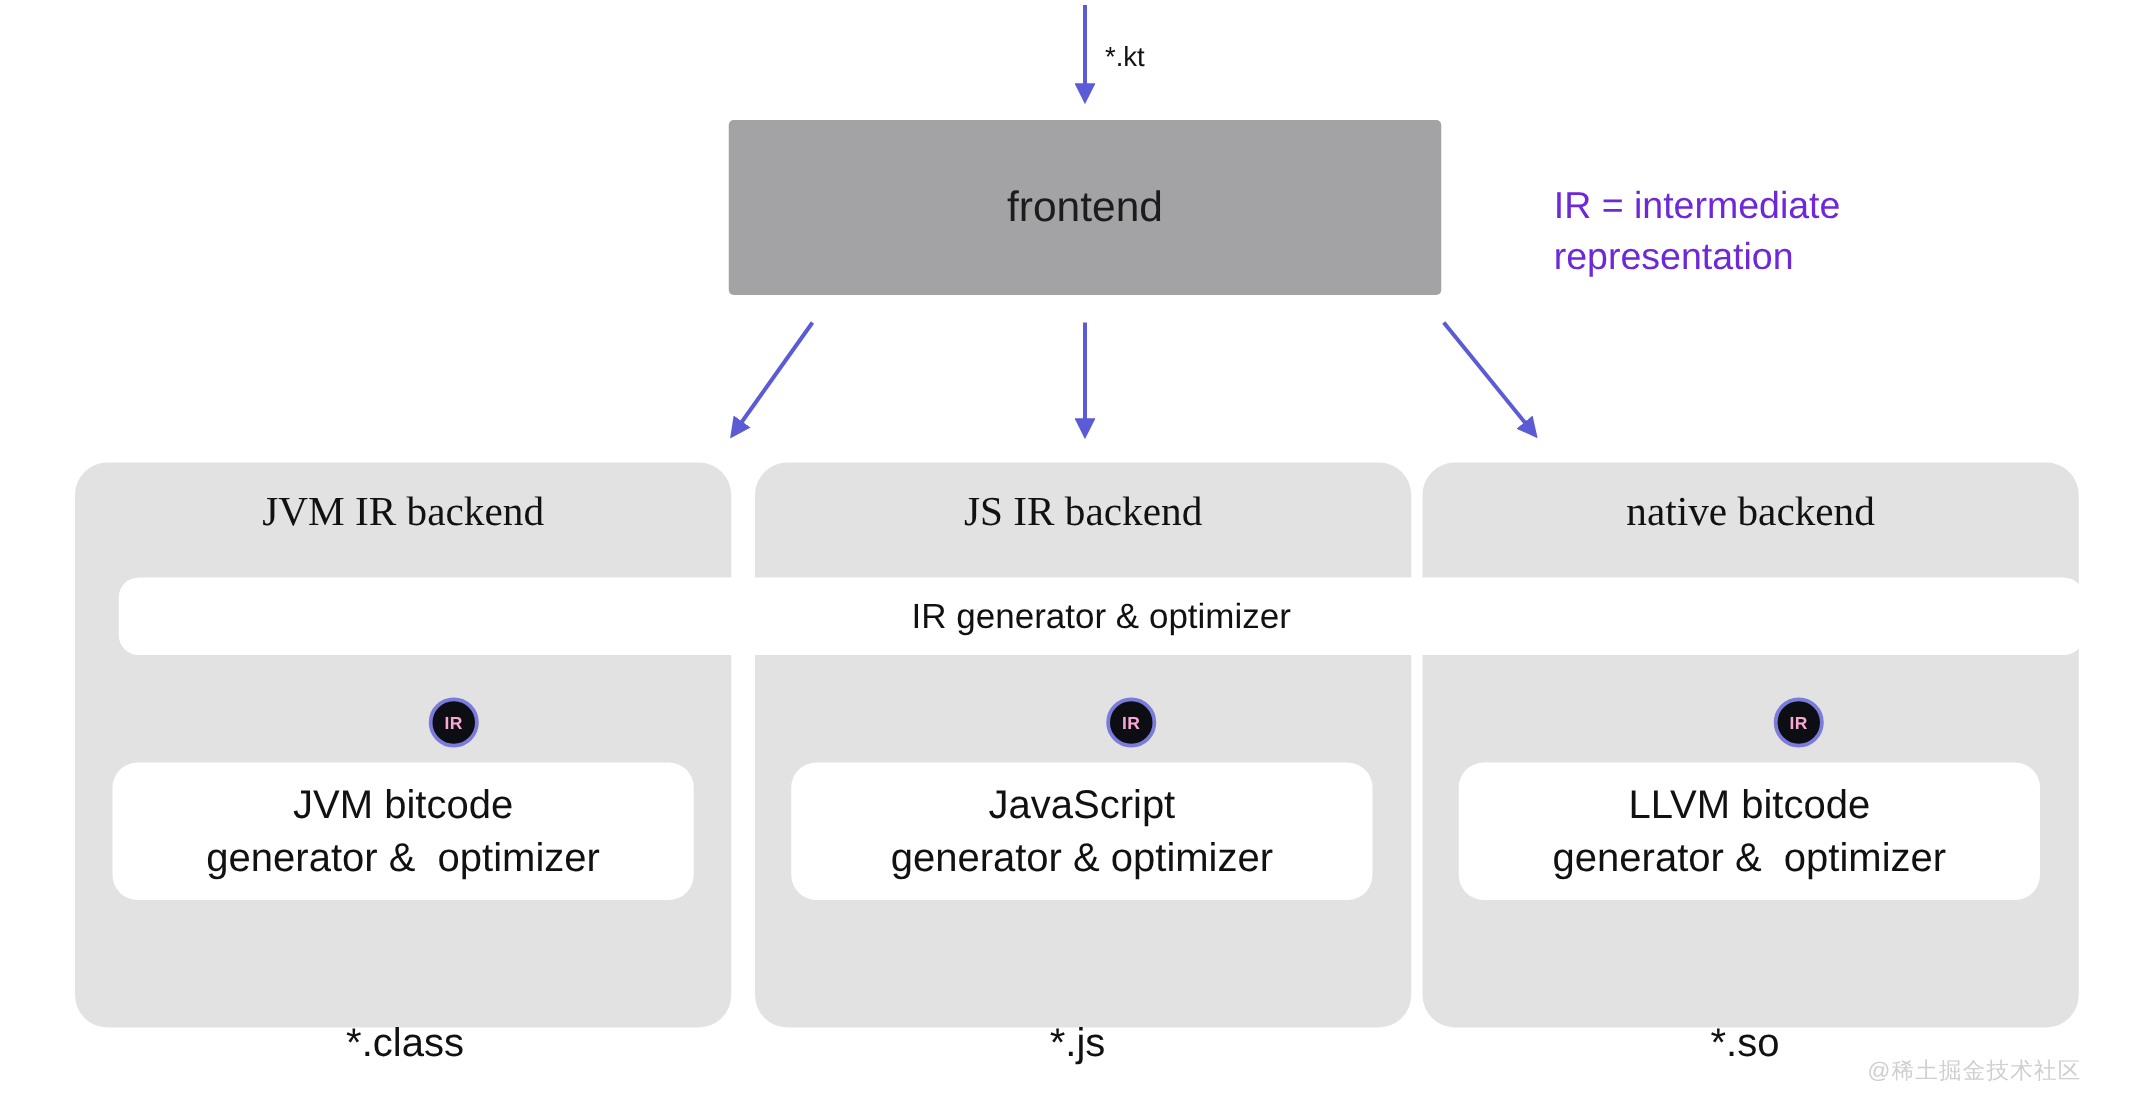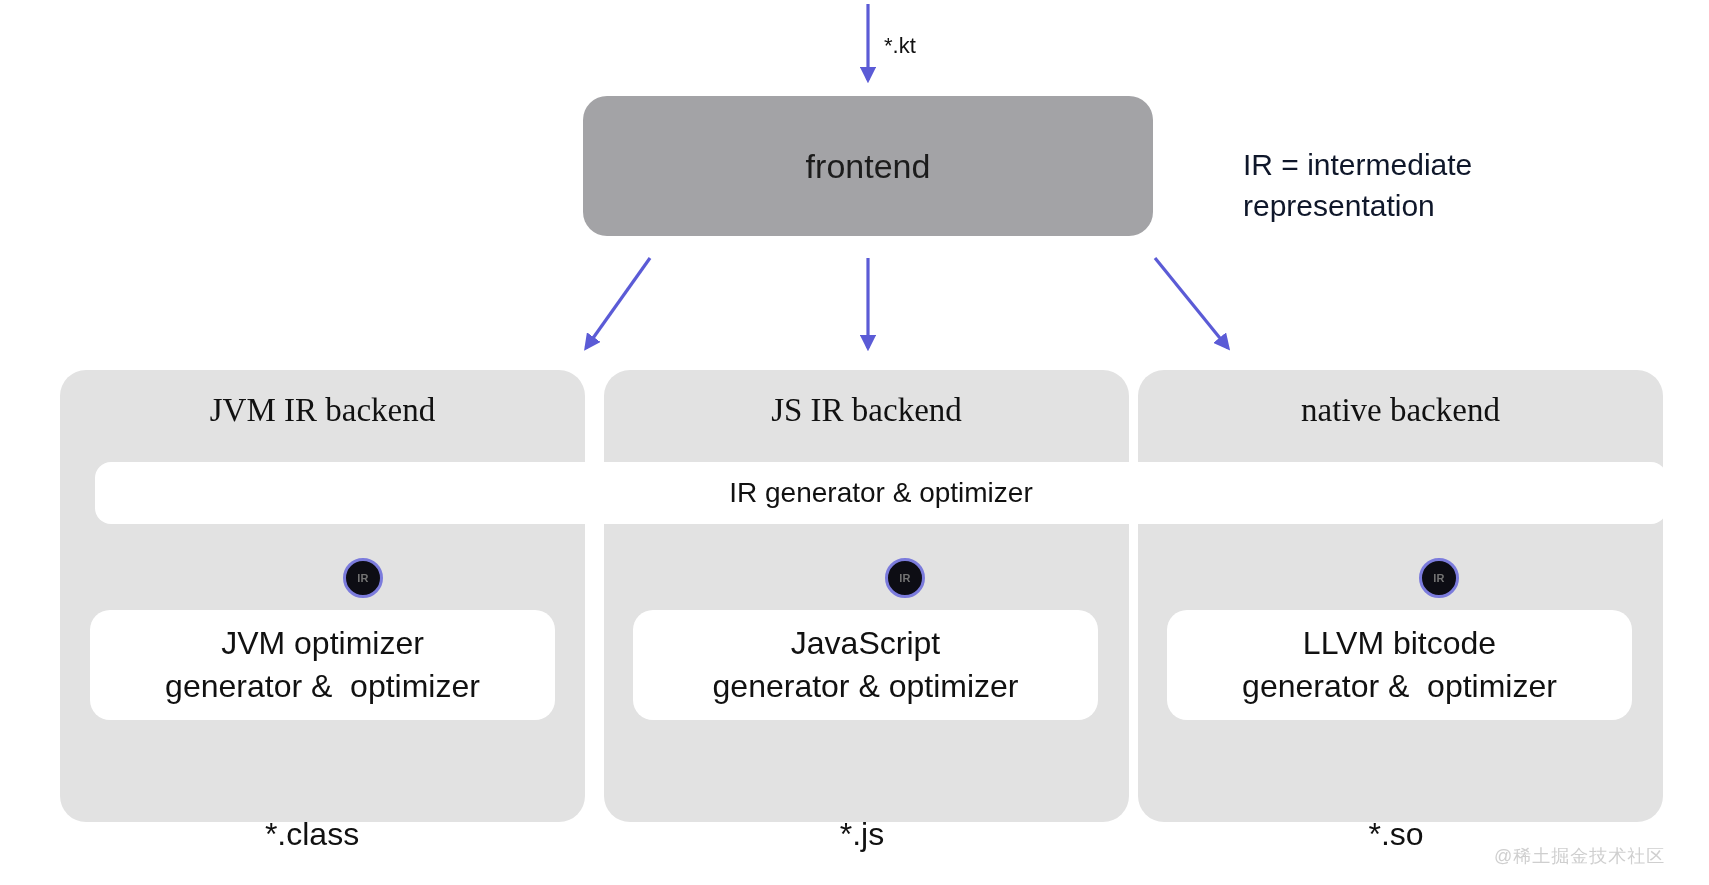--- a/index.html
+++ b/index.html
@@ -22,29 +22,29 @@
     left:0; top:-44px; width:1709px; height:52px;
     text-align:center;
     font-size:40px; font-weight:700; color:#111;
     overflow:hidden;
   }
 
   
   #frontend-box{
     left:583px; top:96px; width:570px; height:140px;
     background:#a3a3a6;
-    border-radius:24px;
+    border-radius:4px;
     display:flex; align-items:center; justify-content:center;
     font-size:34px; color:#1c1c1c;
   }
 
   
   #ir-legend{
     left:1243px; top:145px; width:330px;
-    font-size:30px; line-height:1.36; color:#0f172a;
+    font-size:30px; line-height:1.36; color:#6d28d9;
   }
 
   
   #arrows{left:0;top:0;width:1709px;height:885px;pointer-events:none;}
 
   
   #kt-label{left:884px; top:33px; font-size:22px;}
   #mid-label{
     left:890px; top:282px; font-size:21px; line-height:1.35;
   }
@@ -88,32 +88,32 @@
   .gen-box span{white-space:pre;}
 
   
   .ir-badge{
     position:absolute; width:40px; height:40px;
     border-radius:50%;
     background:#0d0d14;
     border:3px solid #7b7bdc;
     box-sizing:border-box;
     display:flex; align-items:center; justify-content:center;
-    color:#737373; font-size:11px; font-weight:600; letter-spacing:.3px;
+    color:#f9a8d4; font-size:14px; font-weight:600; letter-spacing:.3px;
   }
   #badge-jvm{left:343px; top:558px;}
   #badge-js{left:885px; top:558px;}
   #badge-native{left:1419px; top:558px;}
 
   
   .out-label{
     position:absolute; top:816px; width:200px; text-align:center;
     font-size:32px; color:#111;
   }
-  #out-jvm{left:212px;}
+  #out-jvm{left:224px;}
   #out-js{left:762px;}
   #out-native{left:1296px;}
 
   
   #watermark{
     left:1494px; top:844px;
     font-size:18px; color:#cfcfcf;
     letter-spacing:1px;
   }
 </style>
@@ -178,21 +178,21 @@
     <span>IR</span>
   </div>
   <div class="abs ir-badge" id="badge-js">
     <span>IR</span>
   </div>
   <div class="abs ir-badge" id="badge-native">
     <span>IR</span>
   </div>
 
   <div class="gen-box" id="gen-jvm">
-    <span>JVM optimizer</span>
+    <span>JVM bitcode</span>
     <span>generator &amp;  optimizer</span>
   </div>
   <div class="gen-box" id="gen-js">
     <span>JavaScript</span>
     <span>generator &amp; optimizer</span>
   </div>
   <div class="gen-box" id="gen-native">
     <span>LLVM bitcode</span>
     <span>generator &amp;  optimizer</span>
   </div>

